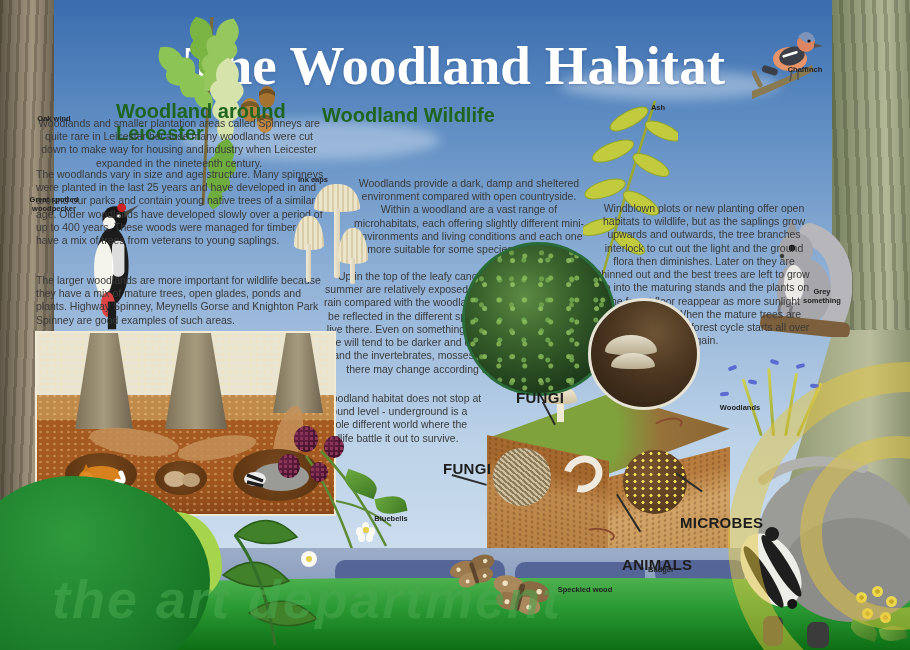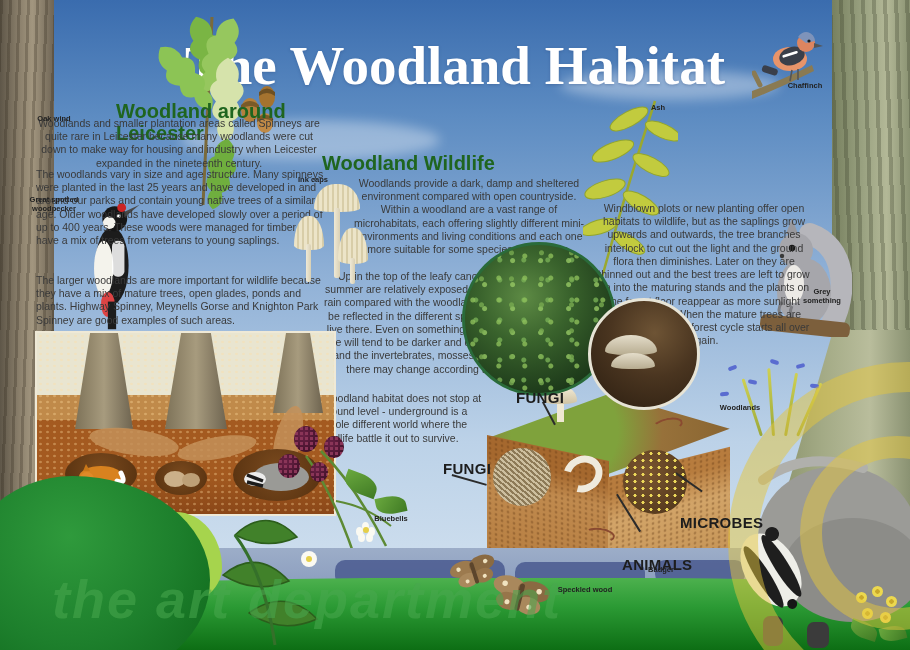--- a/index.html
+++ b/index.html
@@ -179,28 +179,28 @@
       <ellipse cx="38" cy="34" rx="17" ry="12" fill="#e8946a"></ellipse>
       <ellipse cx="40" cy="31" rx="13" ry="9" transform="rotate(-18 40 31)" fill="#3a3f4a"></ellipse>
       <rect x="30" y="28" width="16" height="2.6" rx="1.3" transform="rotate(-18 38 29)" fill="#fff"></rect>
       <circle cx="54" cy="18" r="9" fill="#dd8560"></circle>
       <path d="M46,12 A9,9 0 0 1 63,16 L54,18 Z" fill="#7e93ba"></path>
       <circle cx="57" cy="16" r="1.6" fill="#191919"></circle>
       <polygon points="62,18 71,21 62,23" fill="#555"></polygon>
       <path d="M40,45 L38,56 M46,44 L46,55" stroke="#555" stroke-width="1.6"></path>
     </svg>
   </div>
-  <div class="lbl" style="left:776px;top:82px;width:58px;">Chaffinch</div>
+  <div class="lbl" style="left:776px;top:66px;width:58px;">Chaffinch</div>
 
   <div class="abs h-green" style="left:116px;top:100px;width:215px;z-index:10;">Woodland around Leicester</div>
   <div class="abs body-p ctr" style="left:38px;top:117px;width:282px;">Woodlands and smaller plantation areas called Spinneys are quite rare in Leicester because many woodlands were cut down to make way for housing and industry when Leicester expanded in the nineteenth century.</div>
   <div class="abs body-p" style="left:36px;top:168px;width:288px;">The woodlands vary in size and age structure. Many spinneys were planted in the last 25 years and have developed in and around our parks and contain young native trees of a similar age. Older woodlands have developed slowly over a period of up to 400 years. These woods were managed for timber and have a mix of trees from veterans to young saplings.</div>
   <div class="abs body-p" style="left:36px;top:274px;width:292px;">The larger woodlands are more important for wildlife because they have a mix of mature trees, open glades, ponds and plants. Highway Spinney, Meynells Gorse and Knighton Park Spinney are good examples of such areas.</div>
 
-  <div class="abs h-green" style="left:322px;top:104px;z-index:10;margin-top:48px;">Woodland Wildlife</div>
+  <div class="abs h-green" style="left:322px;top:104px;z-index:10;">Woodland Wildlife</div>
   <div class="abs body-p ctr" style="left:350px;top:177px;width:238px;">Woodlands provide a dark, damp and sheltered environment compared with open countryside. Within a woodland are a vast range of microhabitats, each offering slightly different mini-environments and living conditions and each one more suitable for some species than others.</div>
   <div class="abs body-p ctr" style="left:320px;top:270px;width:250px;">Up in the top of the leafy canopy, conditions in summer are relatively exposed to the wind, sun and rain compared with the woodland floor - and that will be reflected in the different species of animals that live there. Even on something like a tree trunk, one side will tend to be darker and damper than the other and the invertebrates, mosses and lichens living there may change according to conditions.</div>
   <div class="abs body-p" style="left:322px;top:392px;width:172px;">Woodland habitat does not stop at ground level - underground is a whole different world where the wildlife battle it out to survive.</div>
 
   <div class="abs" style="left:292px;top:184px;width:84px;height:100px;z-index:13;">
     <div class="shroom-cap" style="left:22px;top:0;width:46px;height:28px;"></div>
     <div class="shroom-stem" style="left:42px;top:24px;width:6px;height:70px;"></div>
     <div class="shroom-cap" style="left:2px;top:32px;width:30px;height:34px;"></div>
     <div class="shroom-stem" style="left:14px;top:60px;width:5px;height:38px;"></div>
     <div class="shroom-cap" style="left:46px;top:44px;width:30px;height:36px;"></div>

